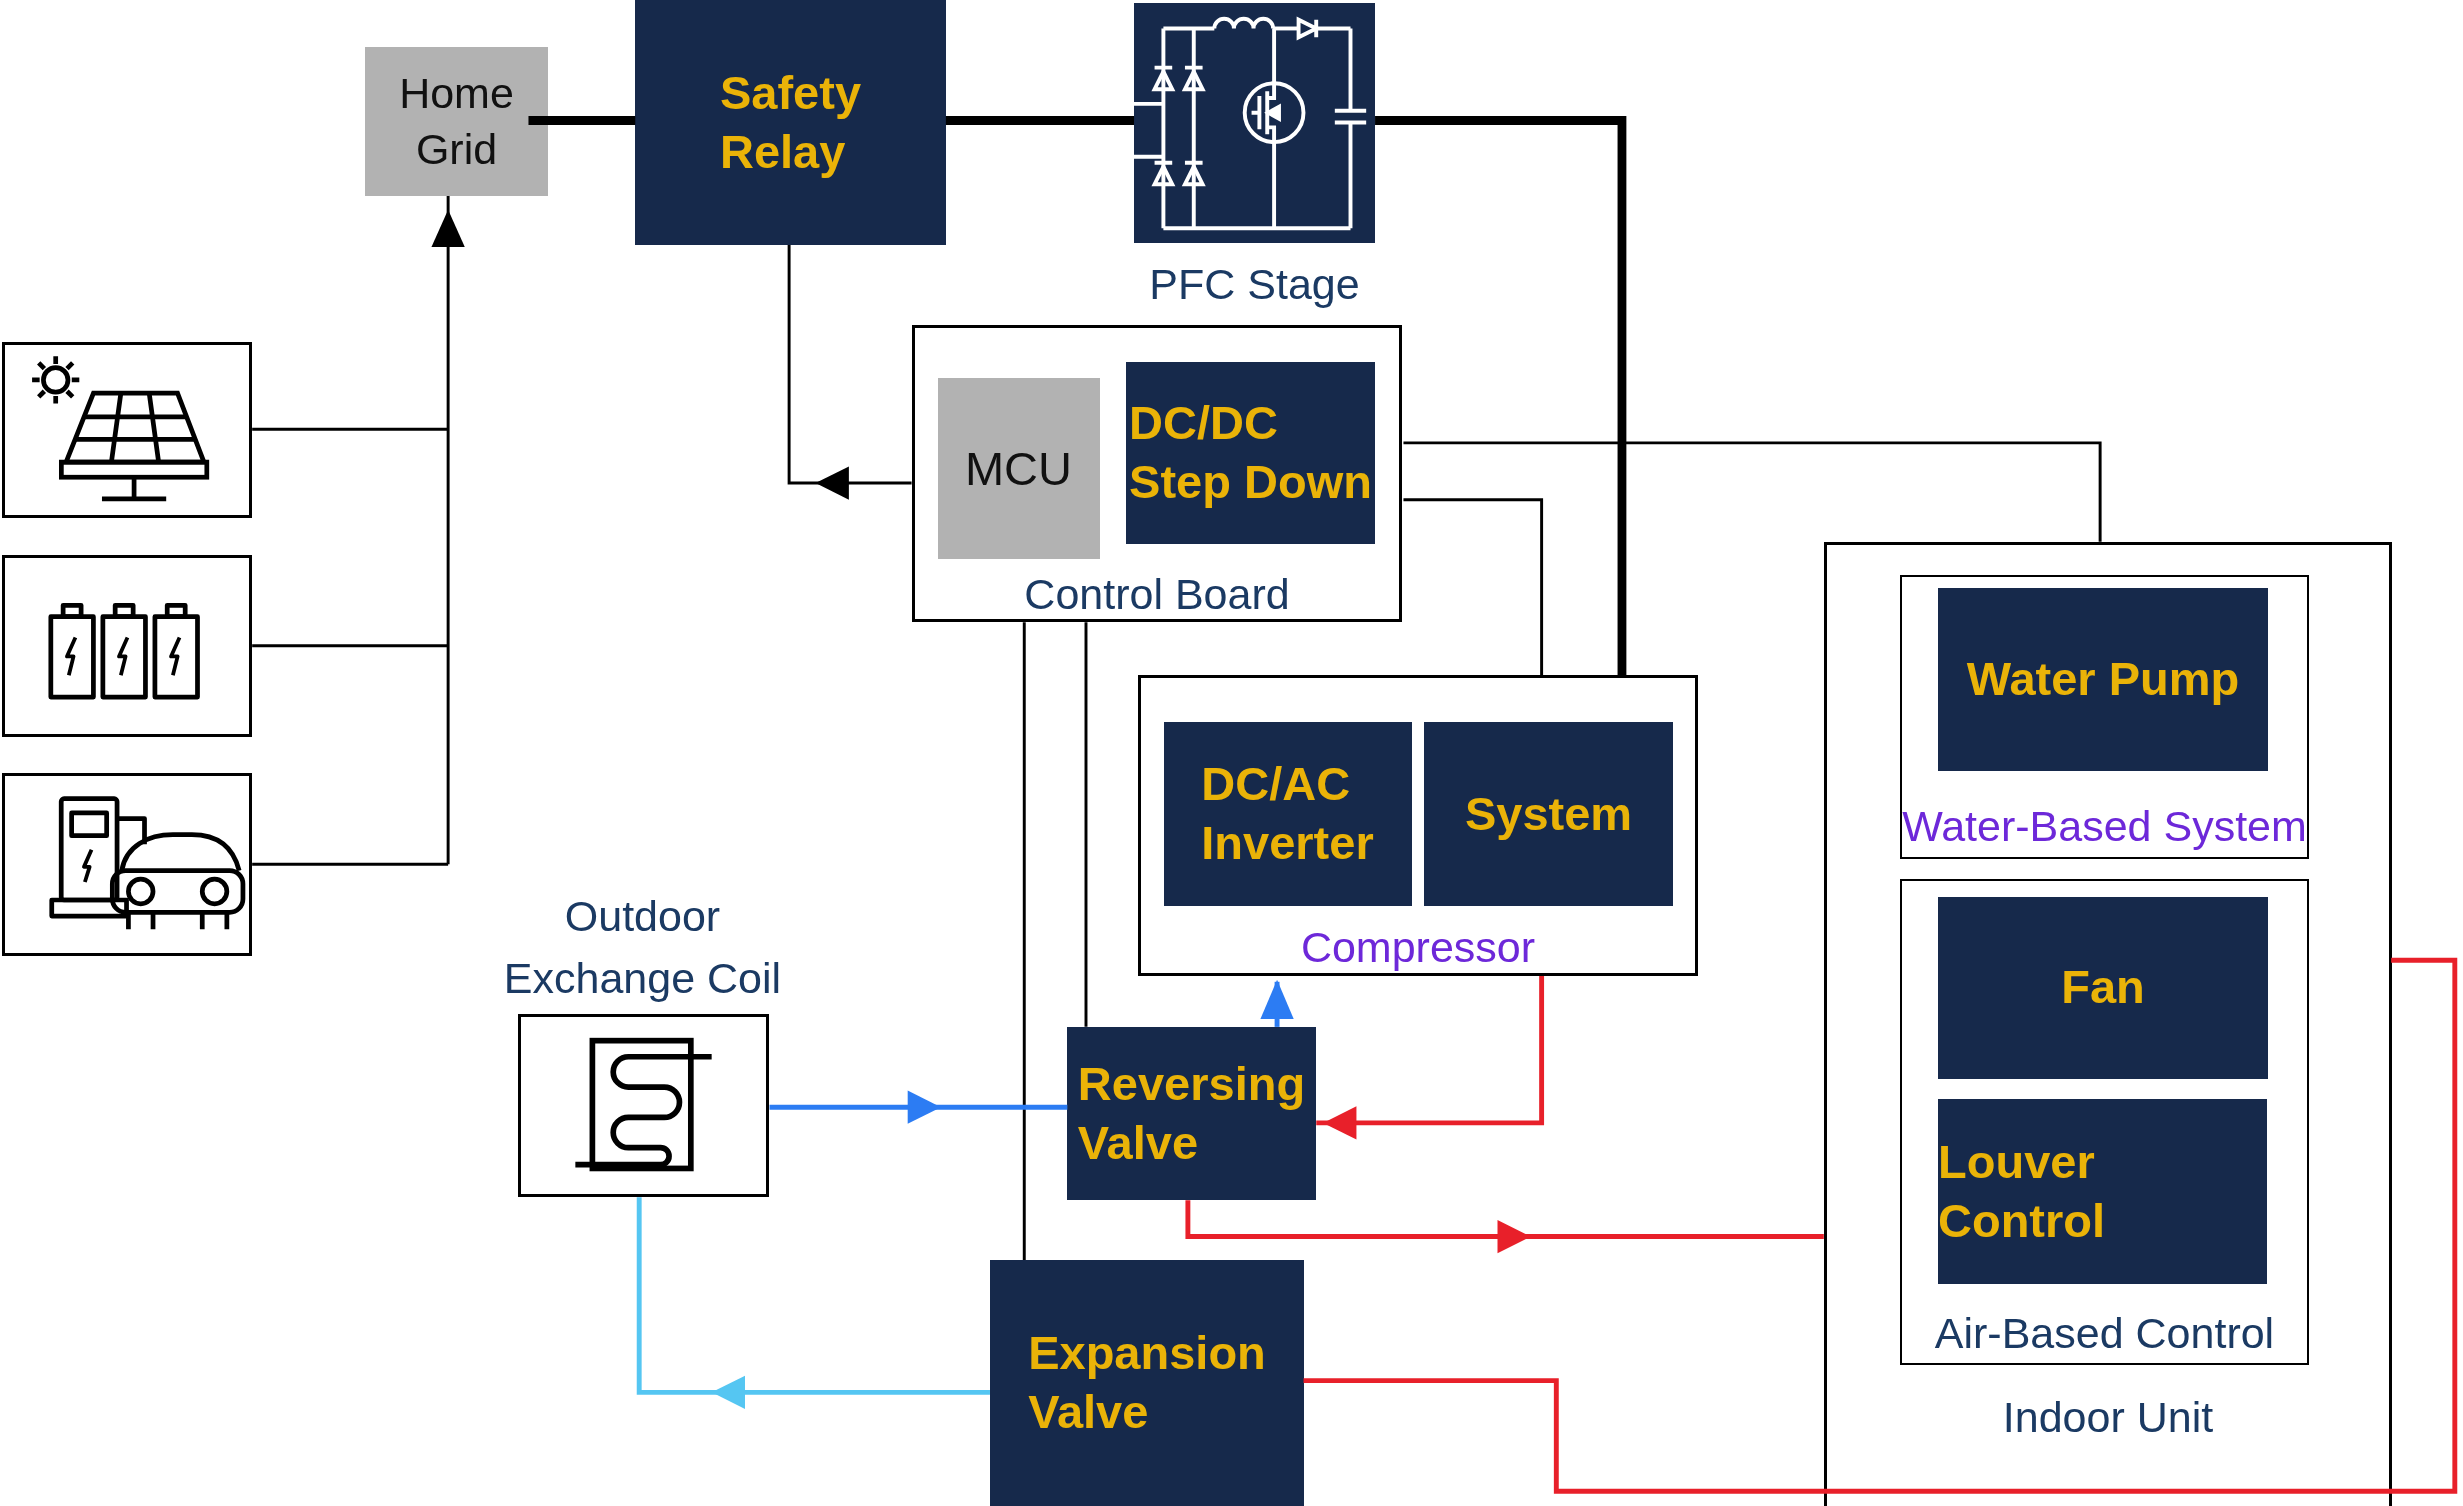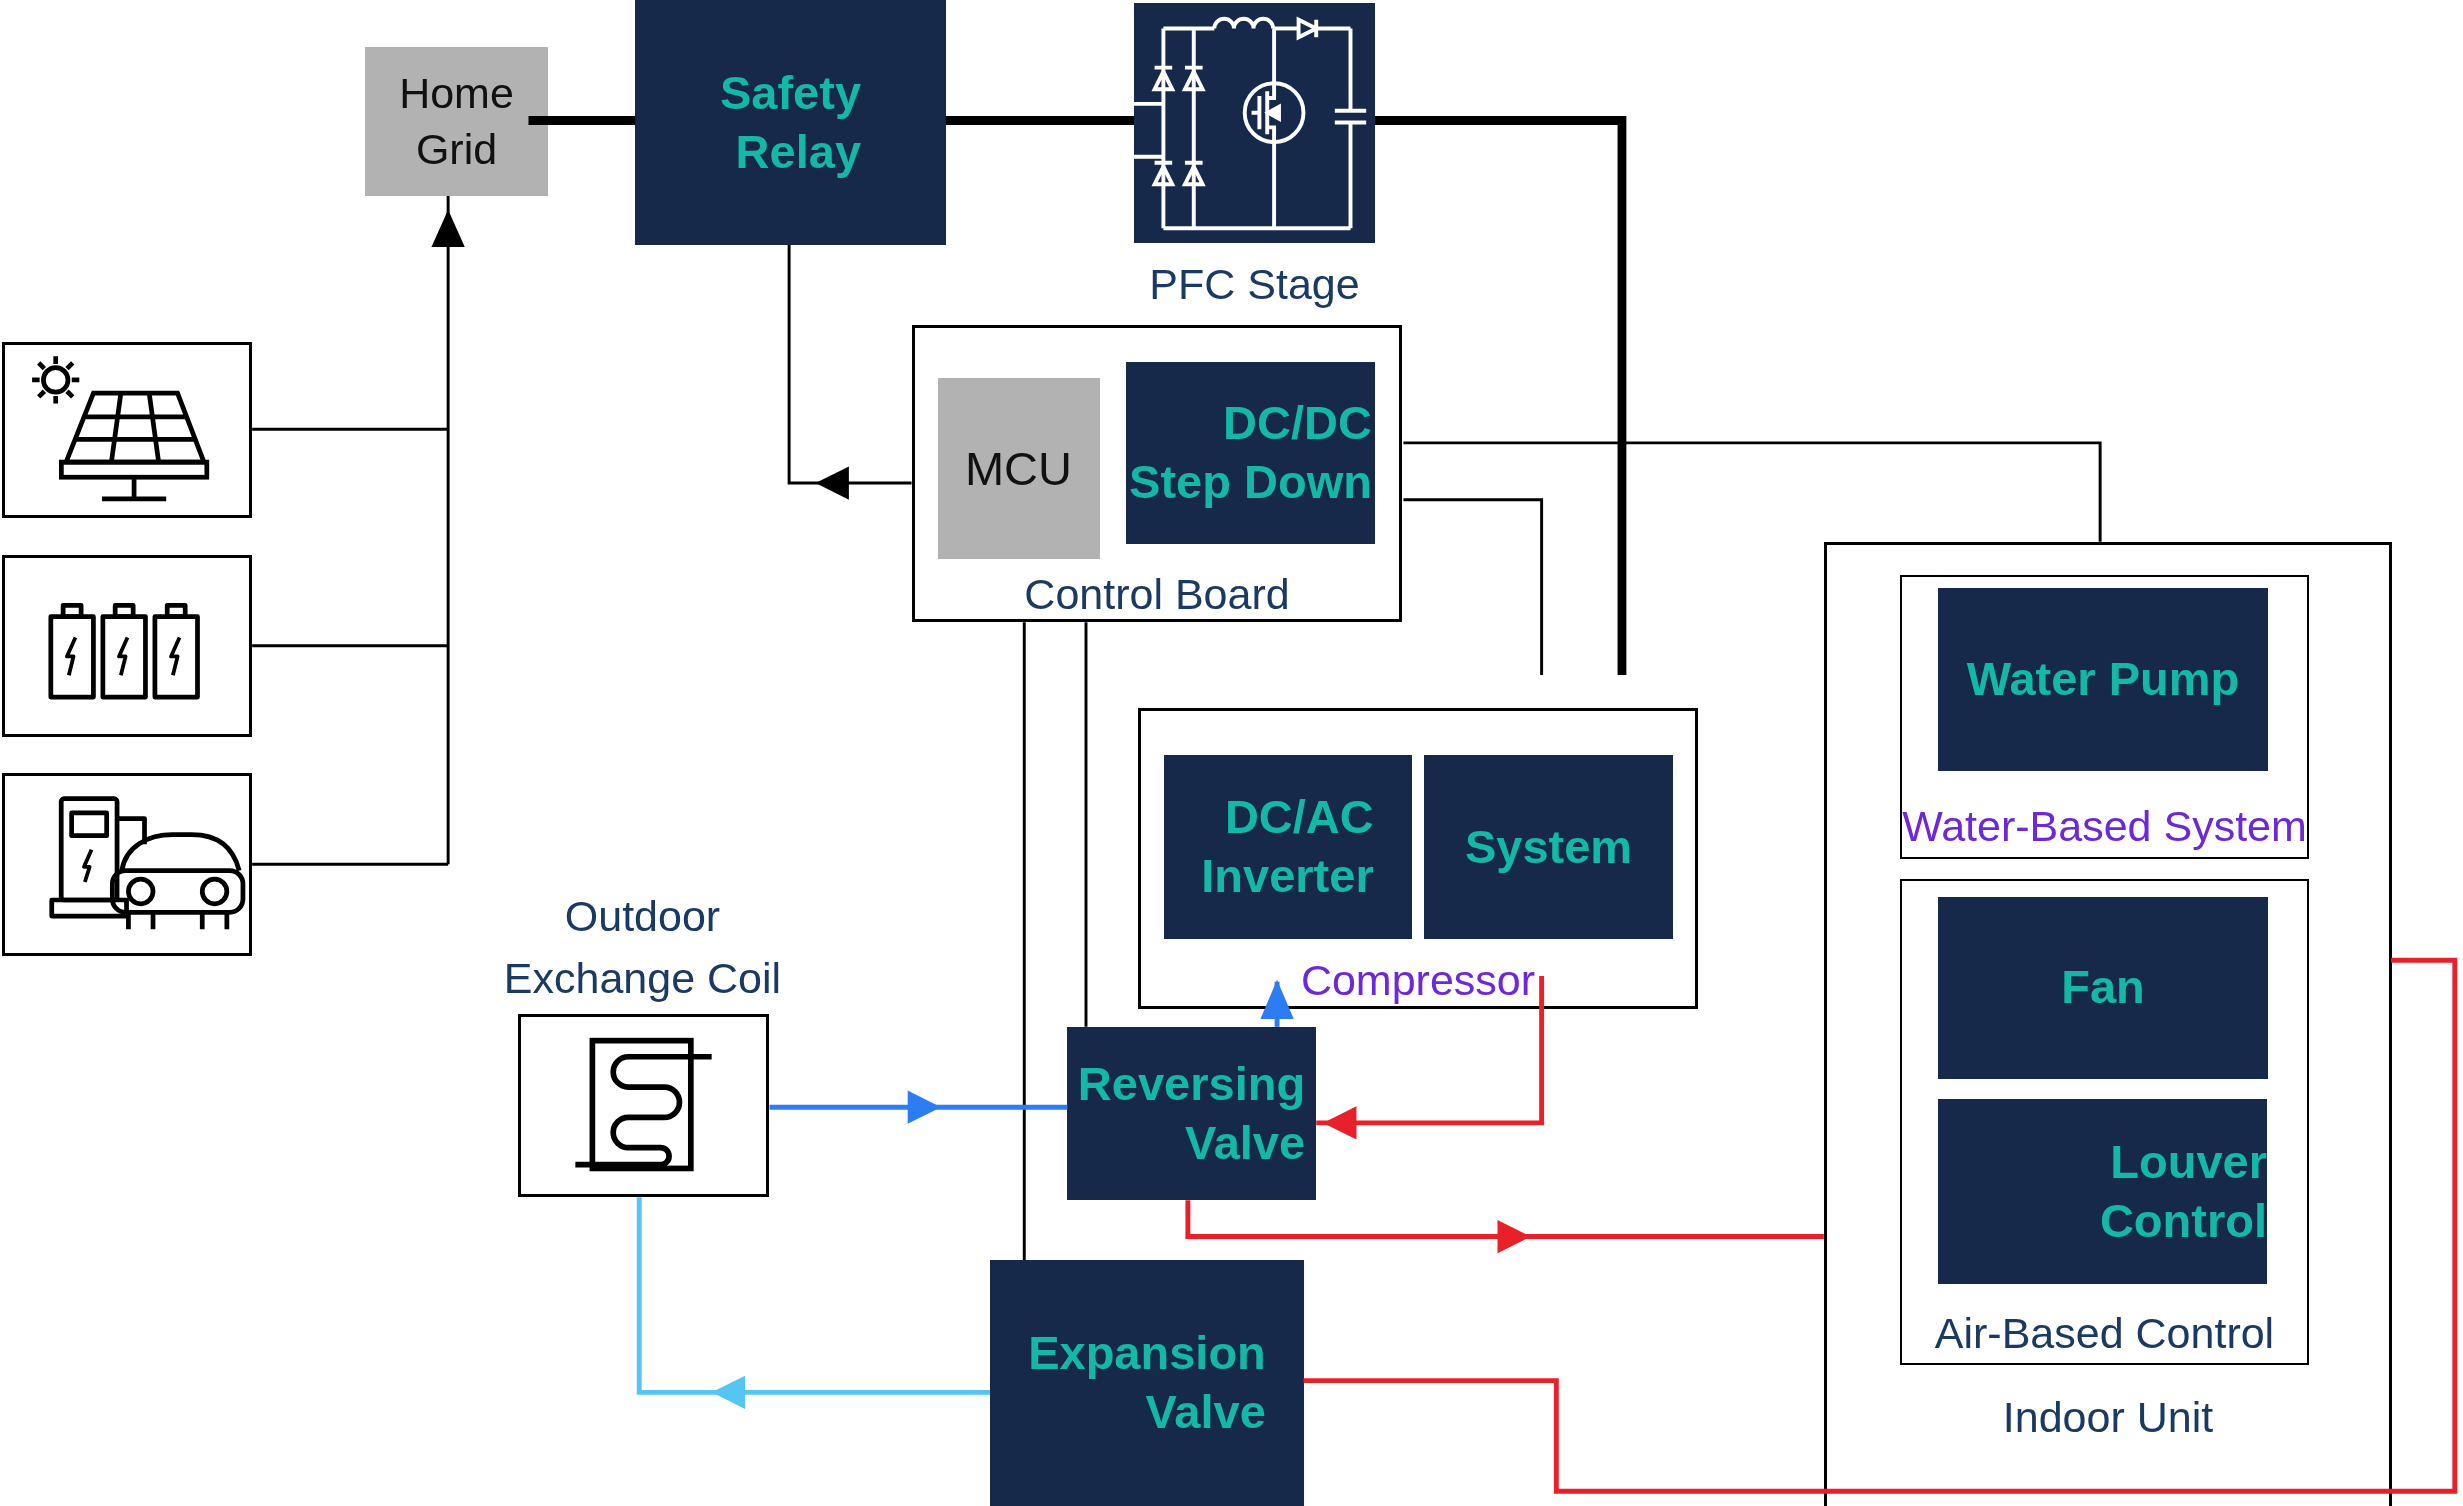--- a/index.html
+++ b/index.html
@@ -1,19 +1,19 @@
 <!DOCTYPE html>
 <html><head>
 <meta charset="utf-8">
 <style>
   html,body{margin:0;padding:0;background:#fff;}
   .canvas{position:relative;width:2463px;height:1506px;background:#fff;overflow:hidden;
           font-family:"Liberation Sans",sans-serif;}
-  .navy-box{position:absolute;background:#16294B;color:#14b8a6;display:flex;align-items:center;
-            justify-content:center;text-align:right;font-weight:700;font-size:47px;line-height:1.25;
+  .navy-box{position:absolute;background:#16294B;color:#eab308;display:flex;align-items:center;
+            justify-content:center;text-align:left;font-weight:700;font-size:47px;line-height:1.25;
             white-space:pre-line;}
   .gray-box{position:absolute;background:#B2B2B2;color:#111111;display:flex;align-items:center;
             justify-content:center;text-align:center;font-size:43px;line-height:1.3;white-space:pre-line;}
   .white-box{position:absolute;background:#FFFFFF;border:3.9px solid #000;box-sizing:border-box;}
   .sub-box{position:absolute;background:#FFFFFF;border:2.9px solid #000;box-sizing:border-box;}
   .lbl{position:absolute;text-align:center;font-size:43px;line-height:1.45;white-space:pre-line;}
   .lbl.navy{color:#1B3A63;}
   .lbl.black{color:#6d28d9;}
   svg.connectors{position:absolute;left:0;top:0;z-index:20;pointer-events:none;}
   .boxlayer{position:absolute;inset:0;z-index:10;}
@@ -116,21 +116,21 @@
       <div class="gray-box" style="left:22.5px;top:50px;width:162px;height:181px;font-size:47px;">
         <span>MCU</span>
       </div>
       <div class="navy-box" style="left:211px;top:34px;width:249px;height:182px;">
         <span>DC/DC
 Step Down</span>
       </div>
       <div class="lbl navy" style="left:0;right:0;top:235px;text-align:center;">Control Board</div>
     </div>
 
-    <div class="white-box" style="left:1138px;top:708px;width:560px;height:301px;">
+    <div class="white-box" style="left:1138px;top:675px;width:560px;height:301px;">
       <div class="navy-box" style="left:22.5px;top:44px;width:248px;height:184px;">
         <span>DC/AC
 Inverter</span>
       </div>
       <div class="navy-box" style="left:283px;top:44px;width:249px;height:184px;">
         <span>System</span>
       </div>
       <div class="lbl black" style="left:0;right:0;top:238px;">Compressor</div>
     </div>
 

